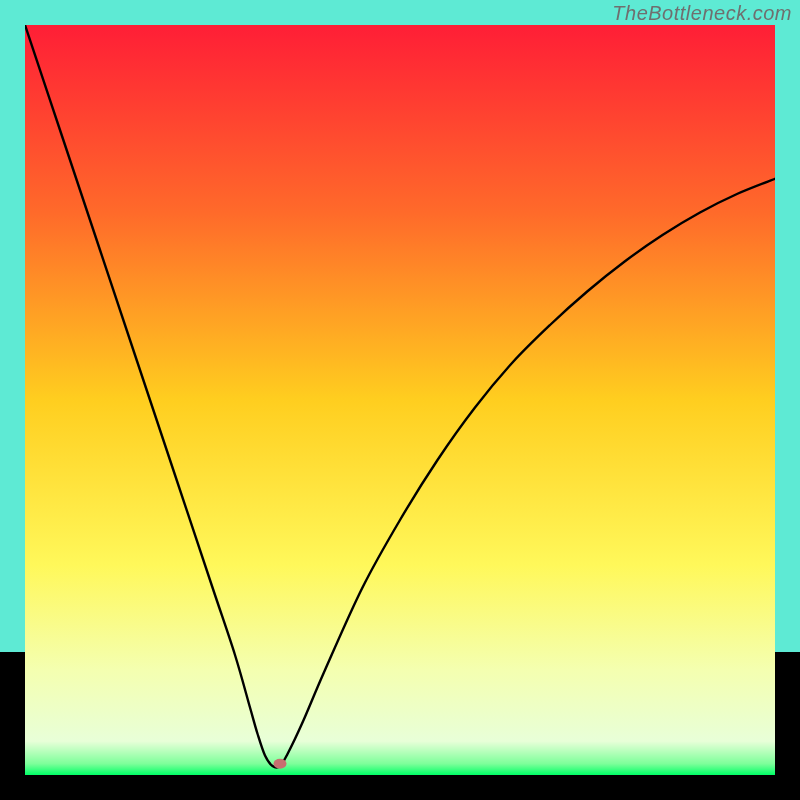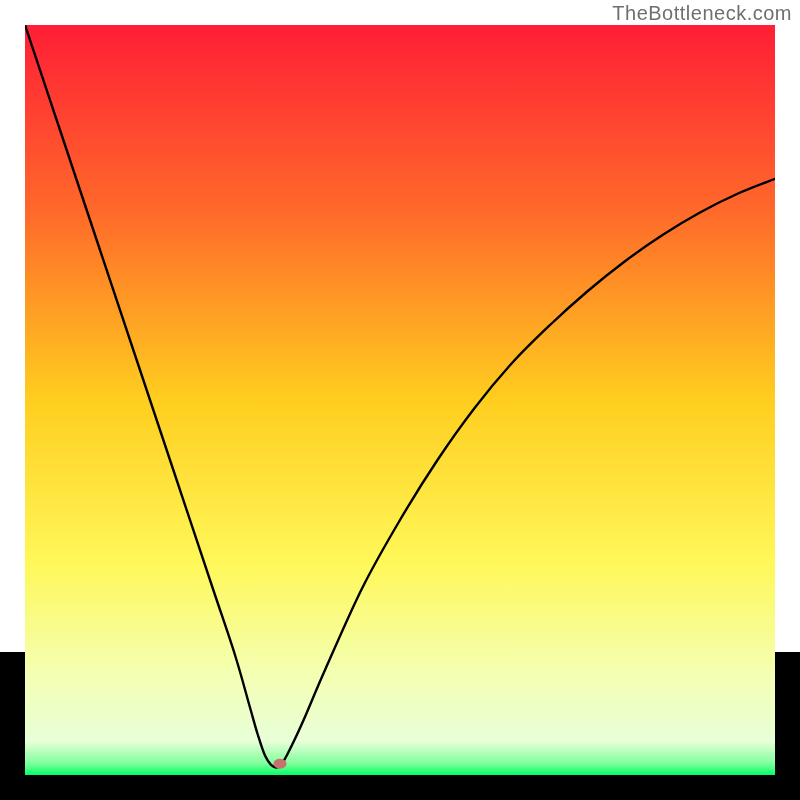--- a/index.html
+++ b/index.html
@@ -8,21 +8,22 @@
     width: 800px;
     height: 800px;
     background: #000;
     font-family: Arial, Helvetica, sans-serif;
     overflow: hidden;
   }
   .frame {
     position: relative;
     width: 800px;
     height: 652px;
-    background: #ffffff;
+    background: #5eead4;
+    font-style: italic;
   }
   .watermark {
     position: absolute;
     top: 2px;
     right: 8px;
     color: #6f6f6f;
     font-size: 20px;
     font-weight: 500;
     letter-spacing: 0.5px;
     z-index: 10;

